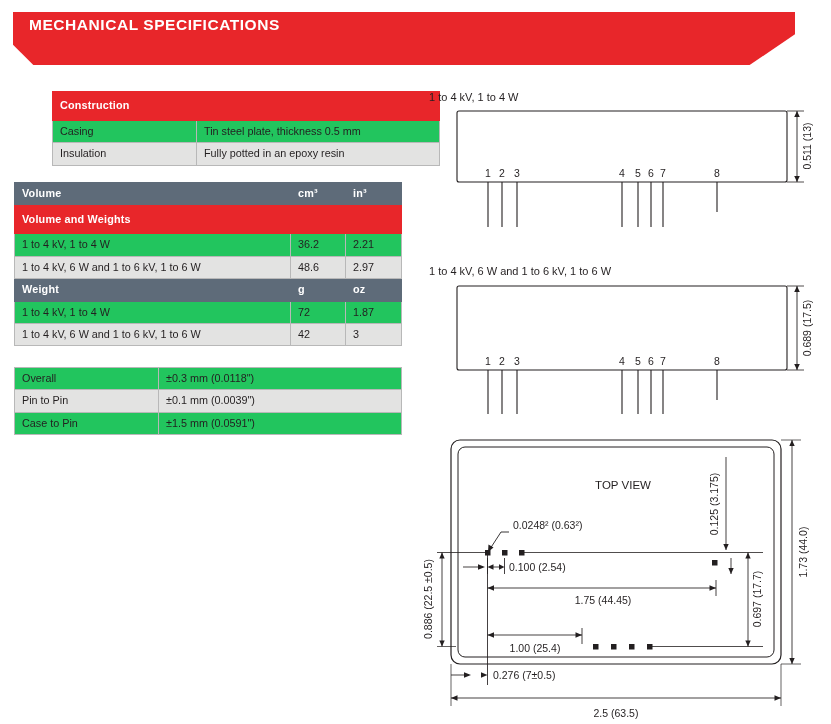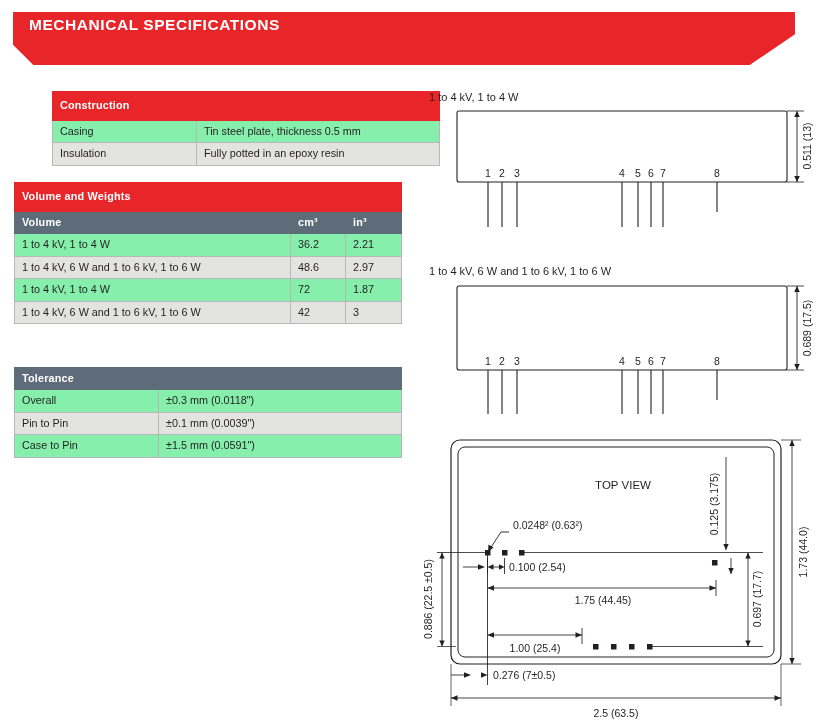--- a/index.html
+++ b/index.html
@@ -40,21 +40,21 @@
     background:#e8262a;color:#fff;font-weight:bold;
     border-color:#e8262a;height:19px;
     letter-spacing:.2px;
   }
   .tbl .slate{
     background:#5e6b79;color:#fff;font-weight:bold;
     border-color:#5e6b79;
     letter-spacing:.2px;
   }
   .tbl .alt{background:#e3e3e2;}
-  .tbl .white{background:#86efac;}
+  .tbl .white{background:#22c55e;}
   .sup{font-size:7.2px;vertical-align:super;font-weight:bold;}
 
   #tbl-construction{left:27px;top:91px;width:387px;margin-left:25px;}
   #tbl-volume{left:14px;top:182px;width:387px;}
   #tbl-dims{left:14px;top:367px;width:387px;}
 
   
   .footnotes{position:absolute;left:15px;top:498px;width:400px;}
   .fn{font-size:9.4px;color:#3c3c3c;margin-bottom:9px;line-height:1.2;
       white-space:nowrap;}
@@ -97,59 +97,61 @@
   </table>
 
   <table class="tbl" id="tbl-volume">
     <colgroup>
         <col style="width:276px">
         <col style="width:55px">
         <col style="width:56px">
       </colgroup>
     <tbody>
       <tr>
-        <td class="red" colspan="3">Volume and Weights</td>
-      </tr>
-      <tr>
         <td class="slate">Volume</td>
         <td class="slate">cm³</td>
         <td class="slate">in³</td>
       </tr>
       <tr>
+        <td class="red" colspan="3">Volume and Weights</td>
+      </tr>
+      <tr>
         <td class="white">1 to 4 kV, 1 to 4 W</td>
         <td class="white">36.2</td>
         <td class="white">2.21</td>
       </tr>
       <tr>
         <td class="alt">1 to 4 kV, 6 W and 1 to 6 kV, 1 to 6 W</td>
         <td class="alt">48.6</td>
         <td class="alt">2.97</td>
+      </tr>
+      <tr>
+        <td class="slate">Weight</td>
+        <td class="slate">g</td>
+        <td class="slate">oz</td>
       </tr>
       <tr>
         <td class="white">1 to 4 kV, 1 to 4 W</td>
         <td class="white">72</td>
         <td class="white">1.87</td>
       </tr>
       <tr>
         <td class="alt">1 to 4 kV, 6 W and 1 to 6 kV, 1 to 6 W</td>
         <td class="alt">42</td>
         <td class="alt">3</td>
       </tr>
     </tbody>
   </table>
 
   <table class="tbl" id="tbl-dims">
     <colgroup>
         <col style="width:144px">
         <col style="width:243px">
       </colgroup>
     <tbody>
-      <tr>
-        <td class="slate" colspan="2">Tolerance</td>
-      </tr>
       <tr>
         <td class="white">Overall</td>
         <td class="white">±0.3 mm (0.0118")</td>
       </tr>
       <tr>
         <td class="alt">Pin to Pin</td>
         <td class="alt">±0.1 mm (0.0039")</td>
       </tr>
       <tr>
         <td class="white">Case to Pin</td>

